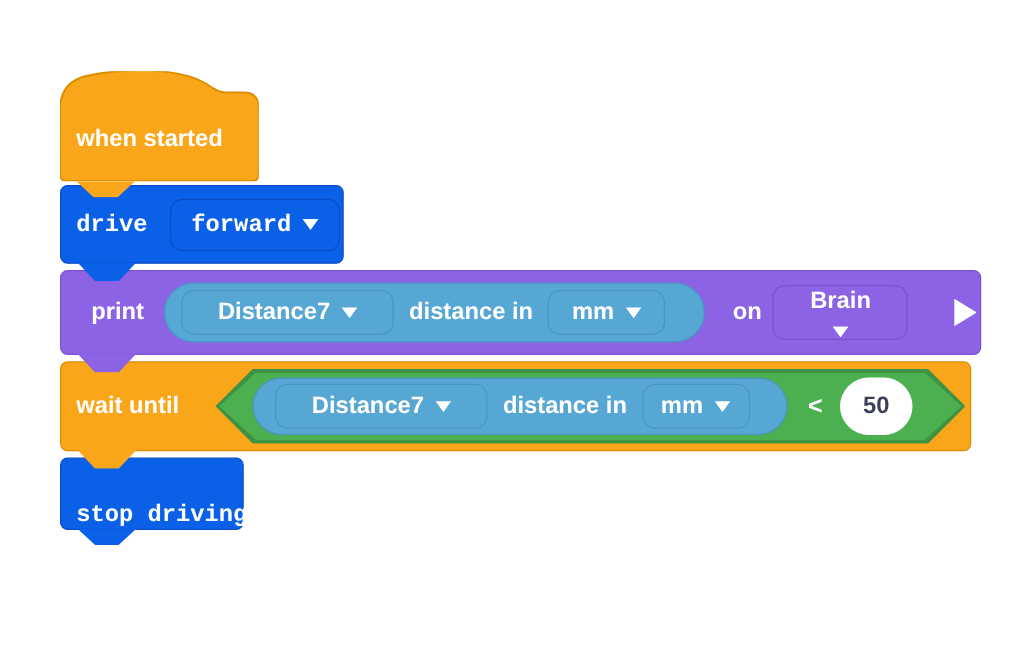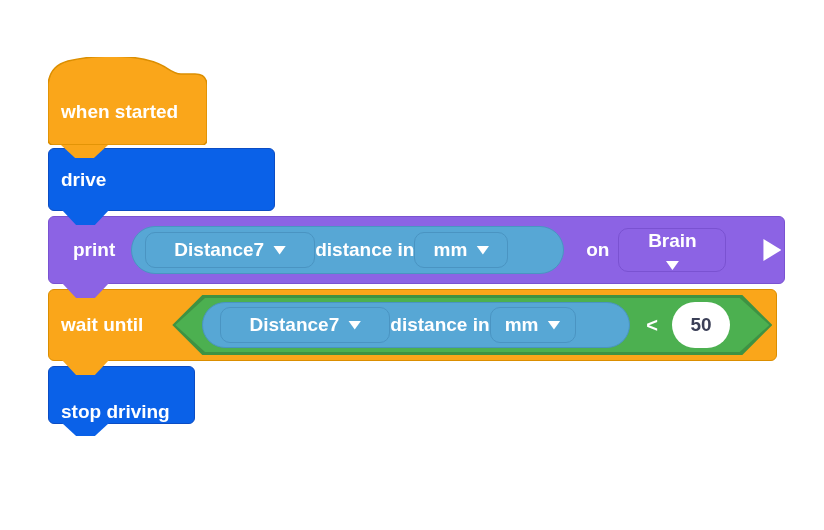--- a/index.html
+++ b/index.html
@@ -16,21 +16,21 @@
     position:absolute;
     display:flex;
     align-items:center;
     box-sizing:border-box;
     border-radius:6px;
     padding-left:12px;
     color:#ffffff;
     font-weight:700;
     font-size:19px;
   }
-  .block.blue{background:var(--drive-blue,#0A61E8);border:1px solid var(--drive-blue-border,#0B4CC4);z-index:5;}
+  .block.blue{background:var(--drive-blue,#0A61E8);border:1px solid var(--drive-blue-border,#0B4CC4);z-index:5;font-family:Liberation Mono, monospace;}
   .block.purple{background:var(--print-purple,#8C63E4);border:1px solid var(--print-purple-border,#7A52D1);z-index:4;padding-left:24px;}
   .block.orange-b{background:var(--event-orange,#FAA61A);border:1px solid var(--event-orange-border,#DB8E00);z-index:3;}
   .block.stop{z-index:2;}
   .hat{background:transparent;border:none;z-index:6;padding-left:17px;}
   .hat-bg{position:absolute;left:0;top:0;width:159px;height:88px;}
   .hat-bg path{fill:var(--event-orange,#FAA61A);stroke:var(--event-orange-border,#DB8E00);stroke-width:1.5;}
   .hat .lbl{position:absolute;left:13px;top:44px;line-height:22px;}
 
   .lbl{white-space:nowrap;}
 
@@ -66,20 +66,21 @@
     flex:0 0 auto;
   }
 
   
   .pill{
     display:flex;align-items:center;
     box-sizing:border-box;
     background:var(--sensor-cyan,#57A7D5);
     border:1.5px solid var(--sensor-cyan-border,#4A94C2);
     border-radius:24px;
+    gap:12px;
     flex:0 0 auto;
   }
 
   
   .hex{
     position:relative;
     flex:0 0 auto;
     background:var(--bool-green-border,#3E9243);
     clip-path:polygon(0% 50%,5% 0%,95% 0%,100% 50%,95% 100%,5% 100%);
   }
@@ -121,20 +122,24 @@
   <div class="block hat" style="left:48px;top:57px;width:159px;height:88px;">
     <svg class="hat-bg" viewBox="0 0 159 88" preserveAspectRatio="none">
       <path d="M6,88 Q0,88 0,82 L0,27 C2,12 10,7 20,4 C55,-4 97,-2 117,10 C123,14 127,17 133,17 L147,17 Q159,17 159,29 L159,82 Q159,88 153,88 Z"></path>
     </svg>
     <span class="lbl">when started</span>
     <div class="bump orange h13"></div>
   </div>
 
   <div class="block blue" style="left:48px;top:148px;width:227px;height:63px;">
     <span class="lbl">drive</span>
+    <div class="dd dd-blue" style="width:136px;height:42px;margin-left:18px;">
+      <span class="lbl">forward</span>
+      <span class="arrow"></span>
+    </div>
     <div class="bump blue"></div>
   </div>
 
   <div class="block purple" style="left:48px;top:216px;width:737px;height:68px;">
     <span class="lbl">print</span>
     <div class="pill" style="width:433px;height:48px;margin-left:16px;padding:0 13px;">
       <div class="dd dd-cyan" style="width:170px;height:36px;">
         <span class="lbl">Distance7</span>
         <span class="arrow"></span>
       </div>

